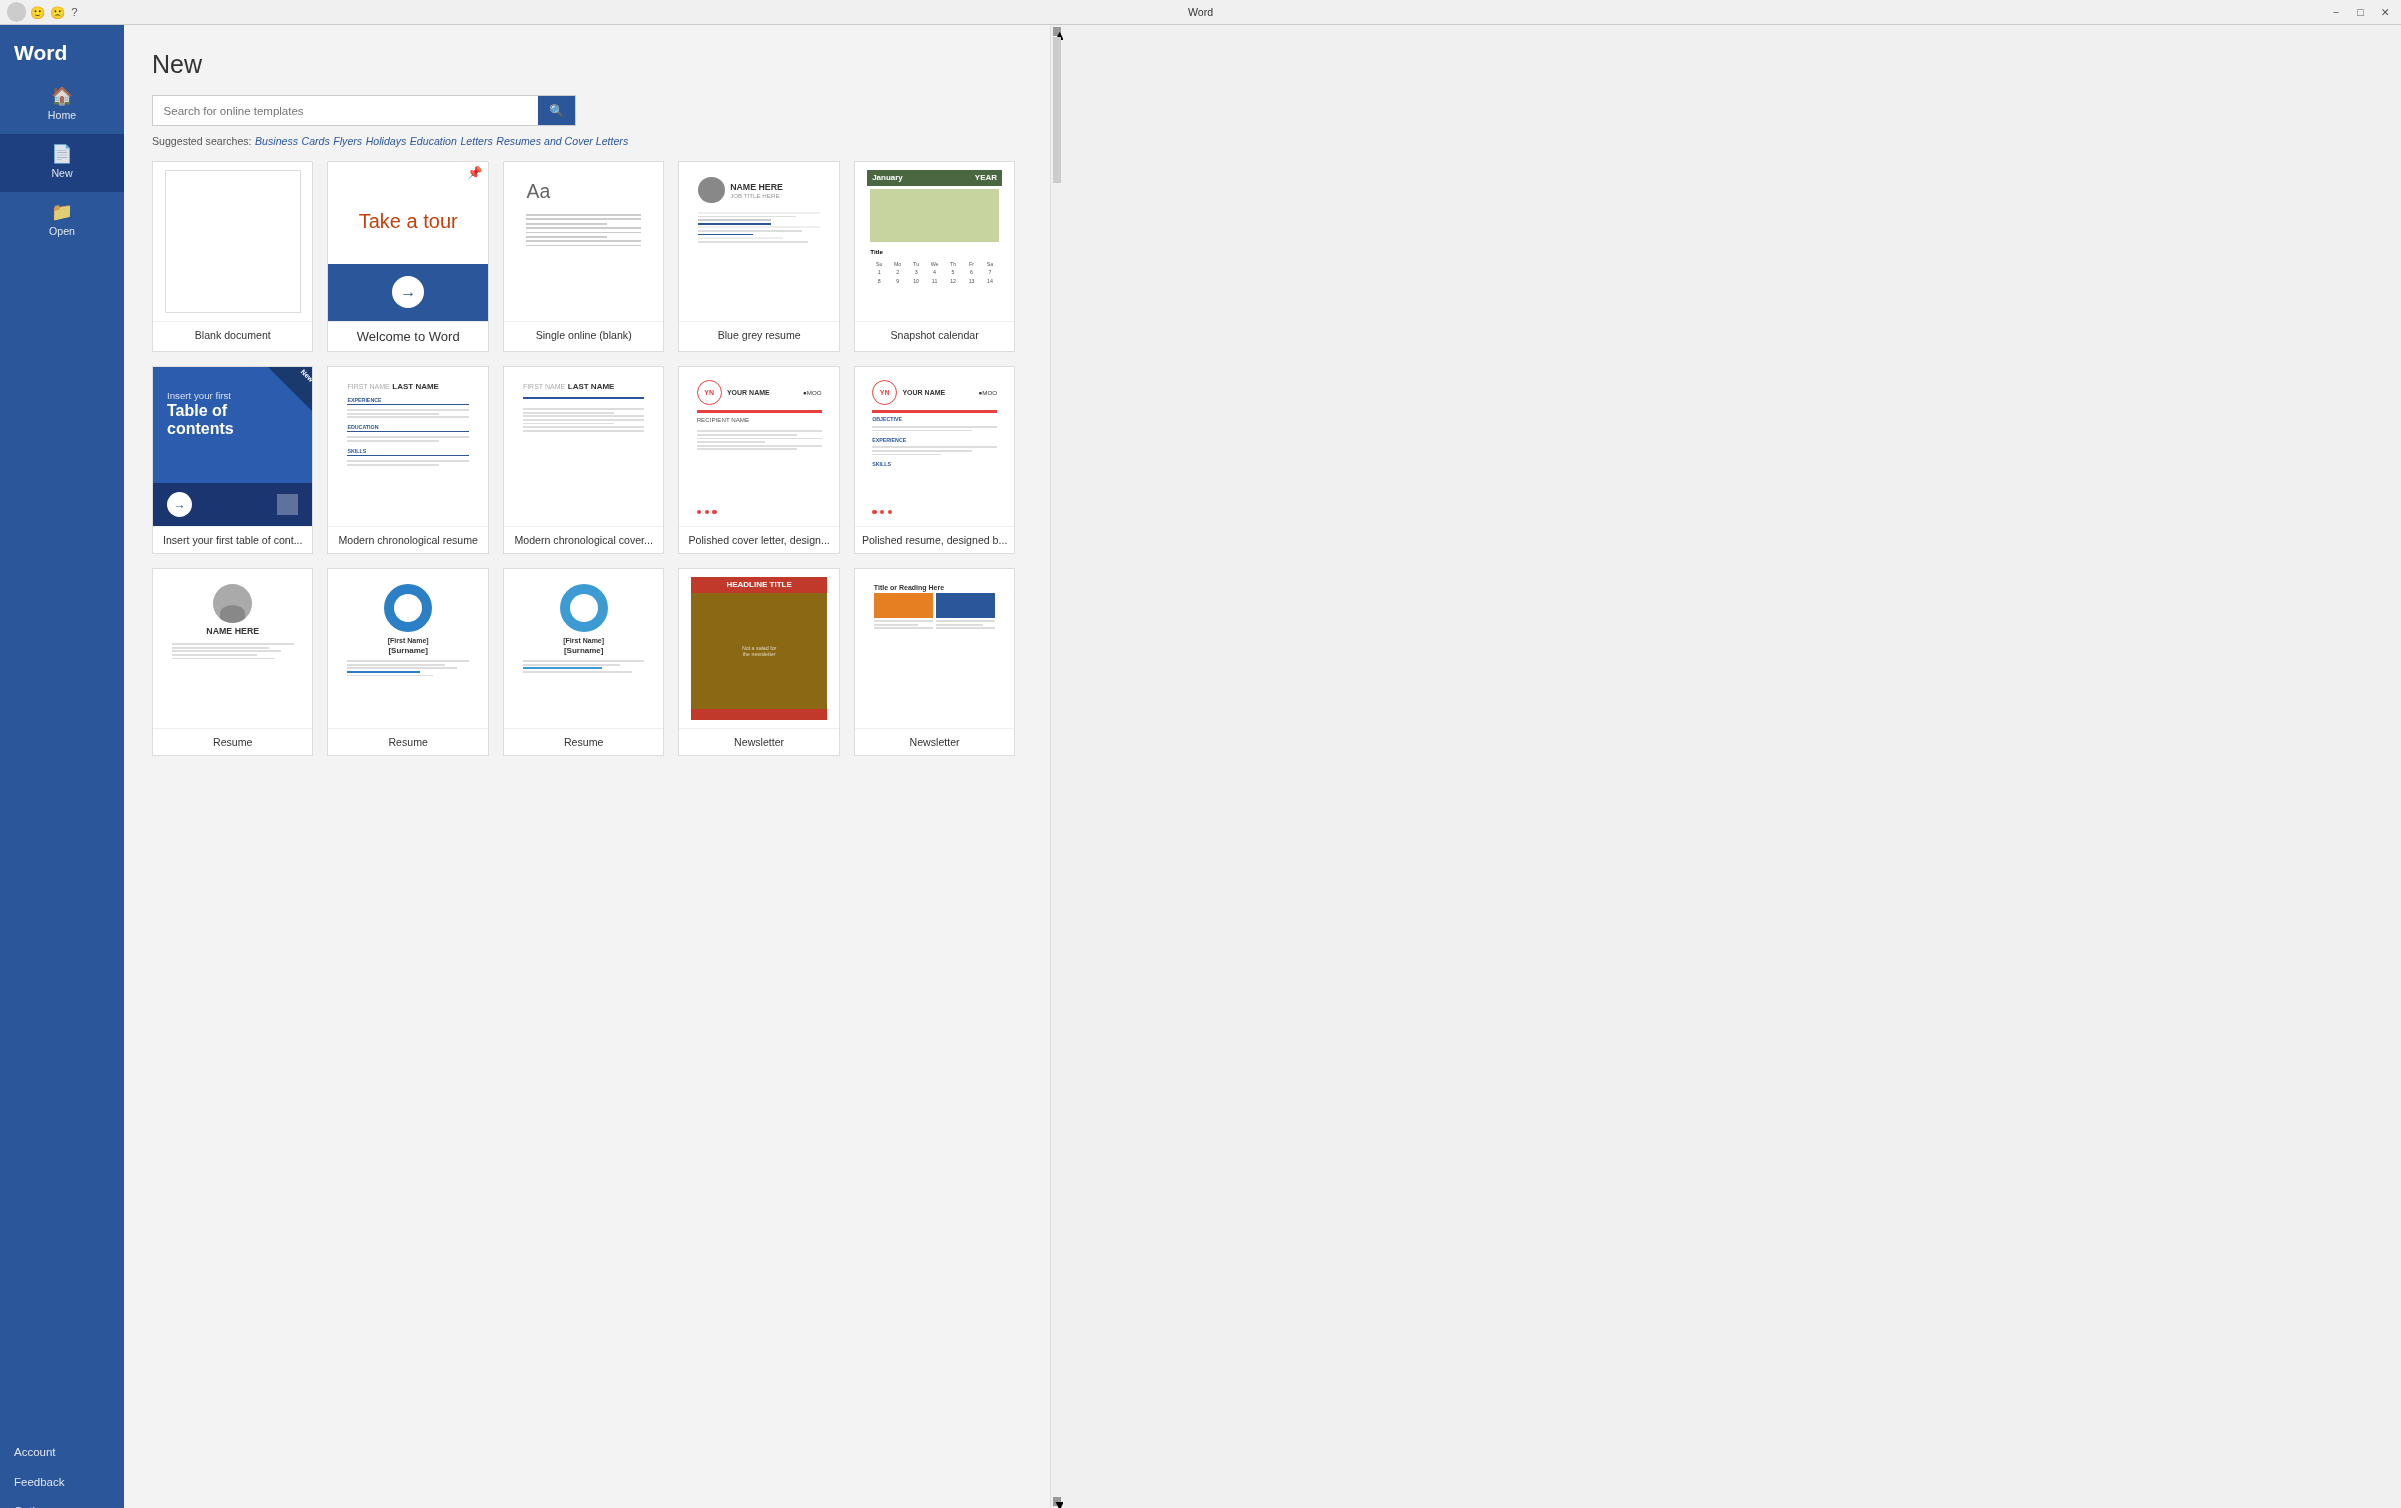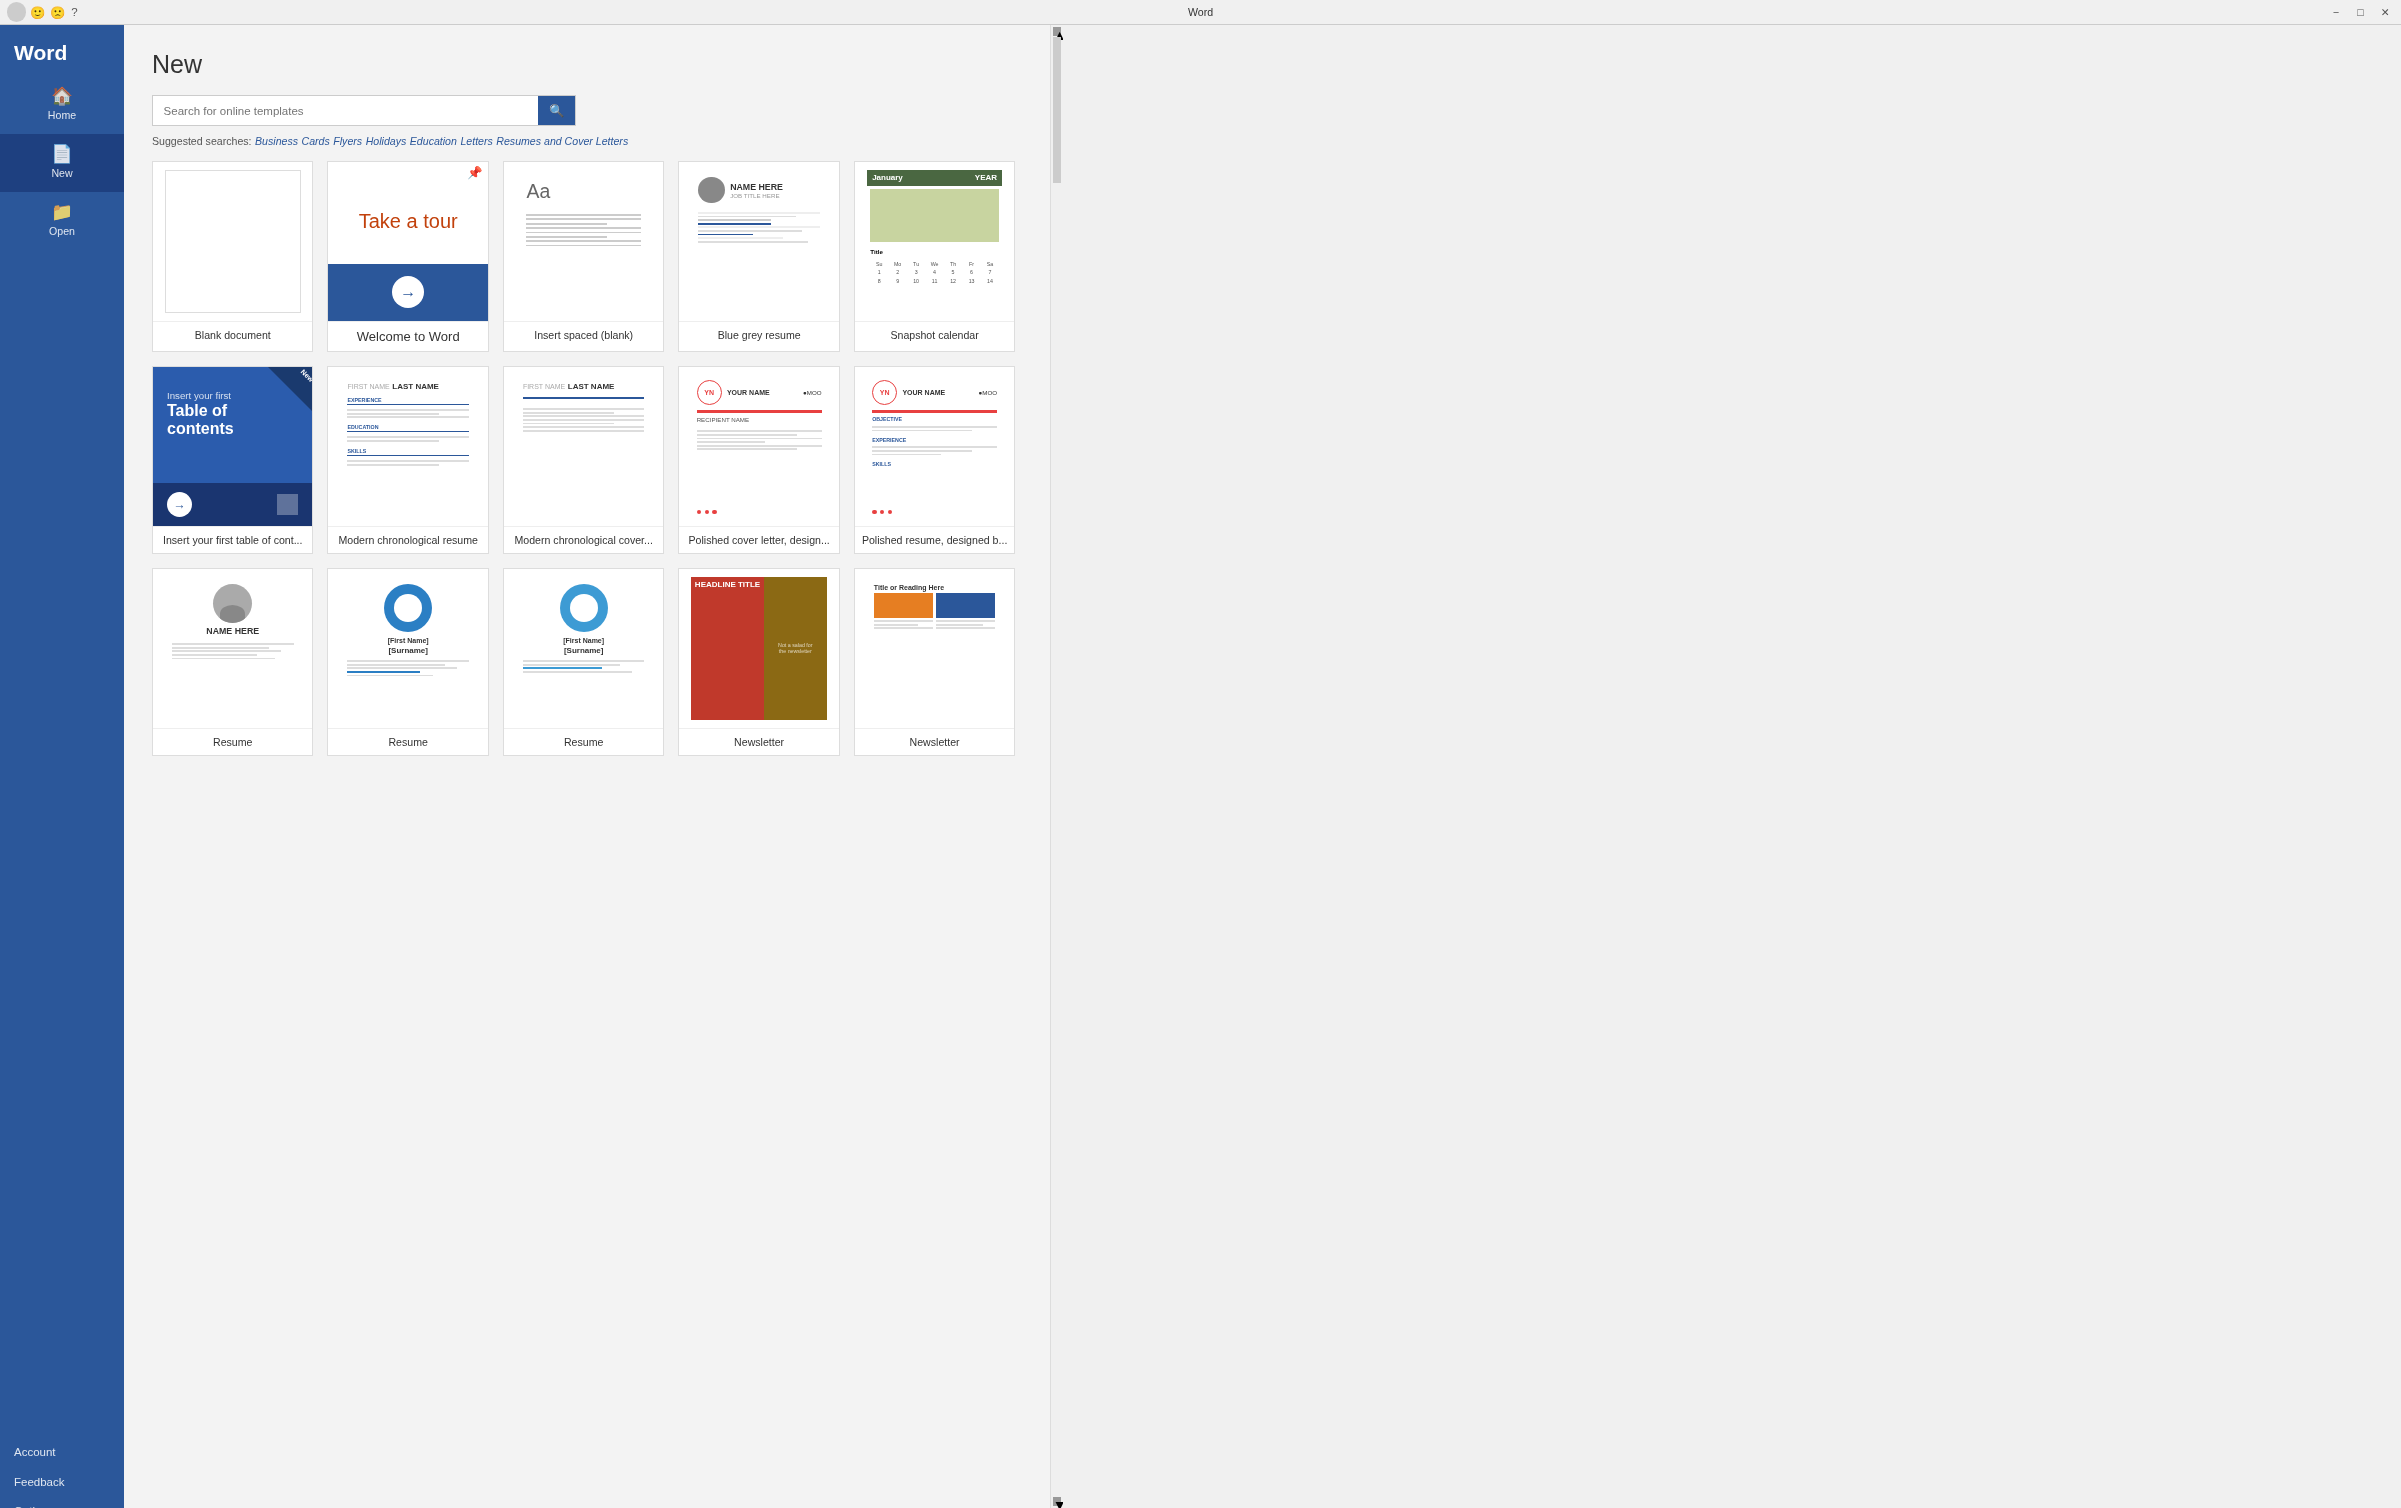--- a/index.html
+++ b/index.html
@@ -316,20 +316,21 @@
       margin-top: auto;
     }
     .dot { width: 4.4px; height: 4.4px; border-radius: 50%; background: #e84040; }
 
     
     .food-thumb {
       background: #84cc16;
       width: 85%;
       height: 90%;
       display: flex;
+      flex-direction: column;
     }
     .food-header {
       background: #c0392b;
       color: white;
       font-size: 8px;
       font-weight: bold;
       padding: 3.5px;
       text-align: center;
     }
 
@@ -492,21 +493,21 @@
               <div class="line"></div>
               <div class="line short"></div>
               <div class="line"></div>
               <div class="line"></div>
               <div class="line short"></div>
               <div class="line"></div>
               <div class="line"></div>
             </div>
           </div>
         </div>
-        <div class="template-label">Insert spaced (blank)</div>
+        <div class="template-label">Single online (blank)</div>
       </div>
 
       <div class="template-card">
         <div class="template-thumb">
           <div class="resume-blue-thumb">
             <div class="resume-header-row">
               <div class="avatar-circle" style="background:#888;"></div>
               <div class="resume-name-block">
                 <div class="name-big">NAME HERE</div>
                 <div class="name-small">JOB TITLE HERE</div>

